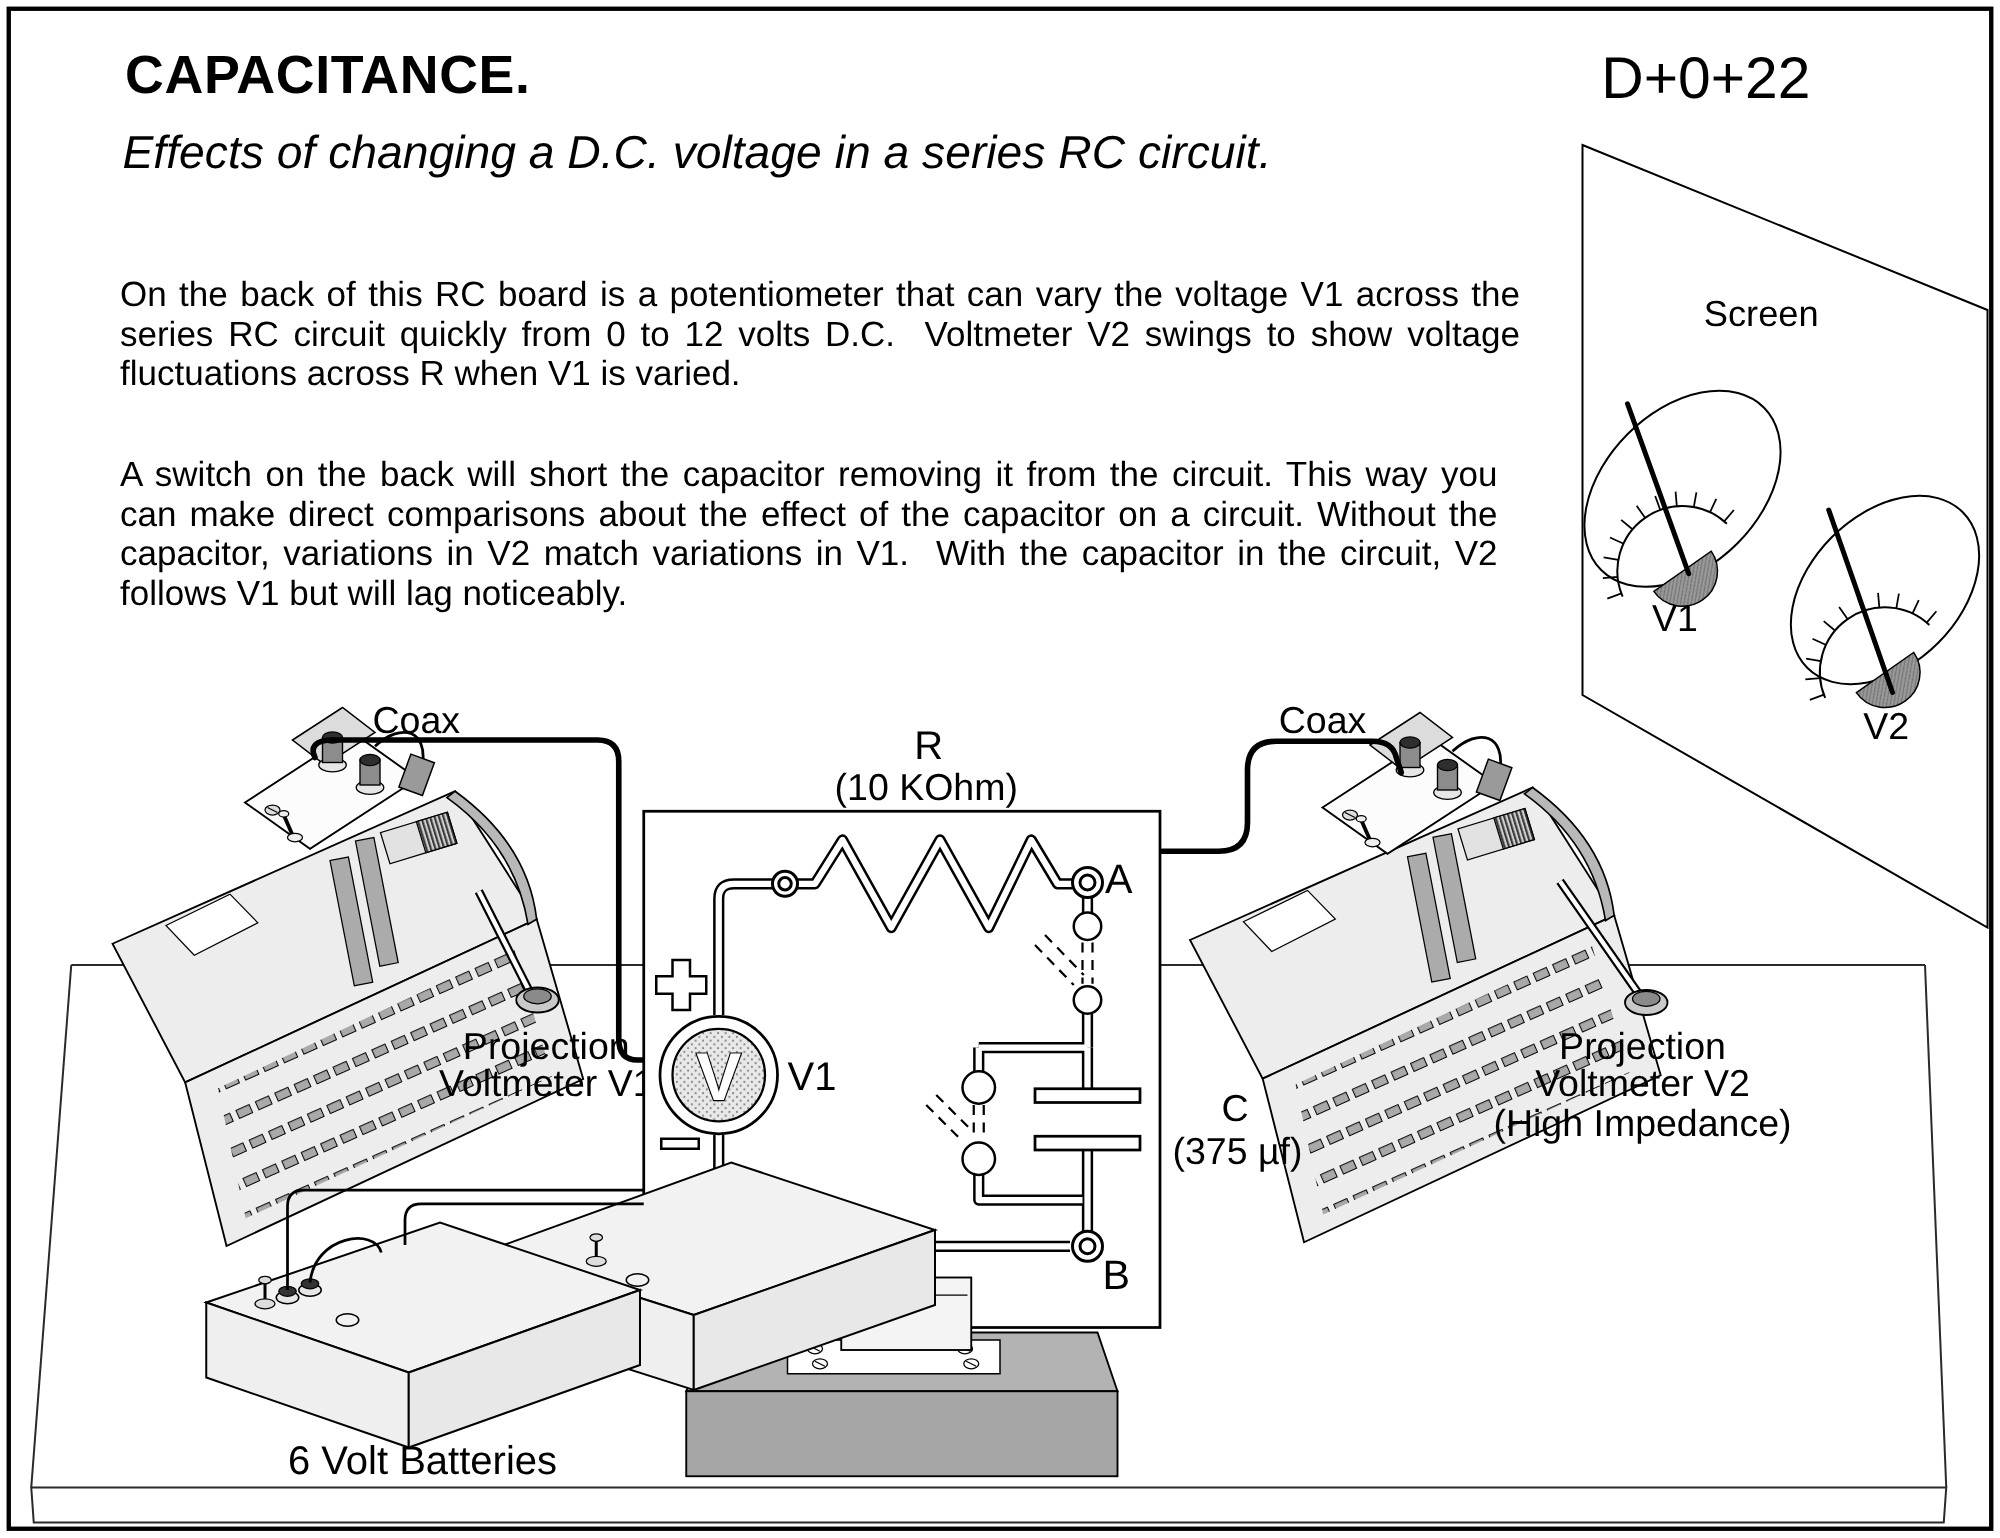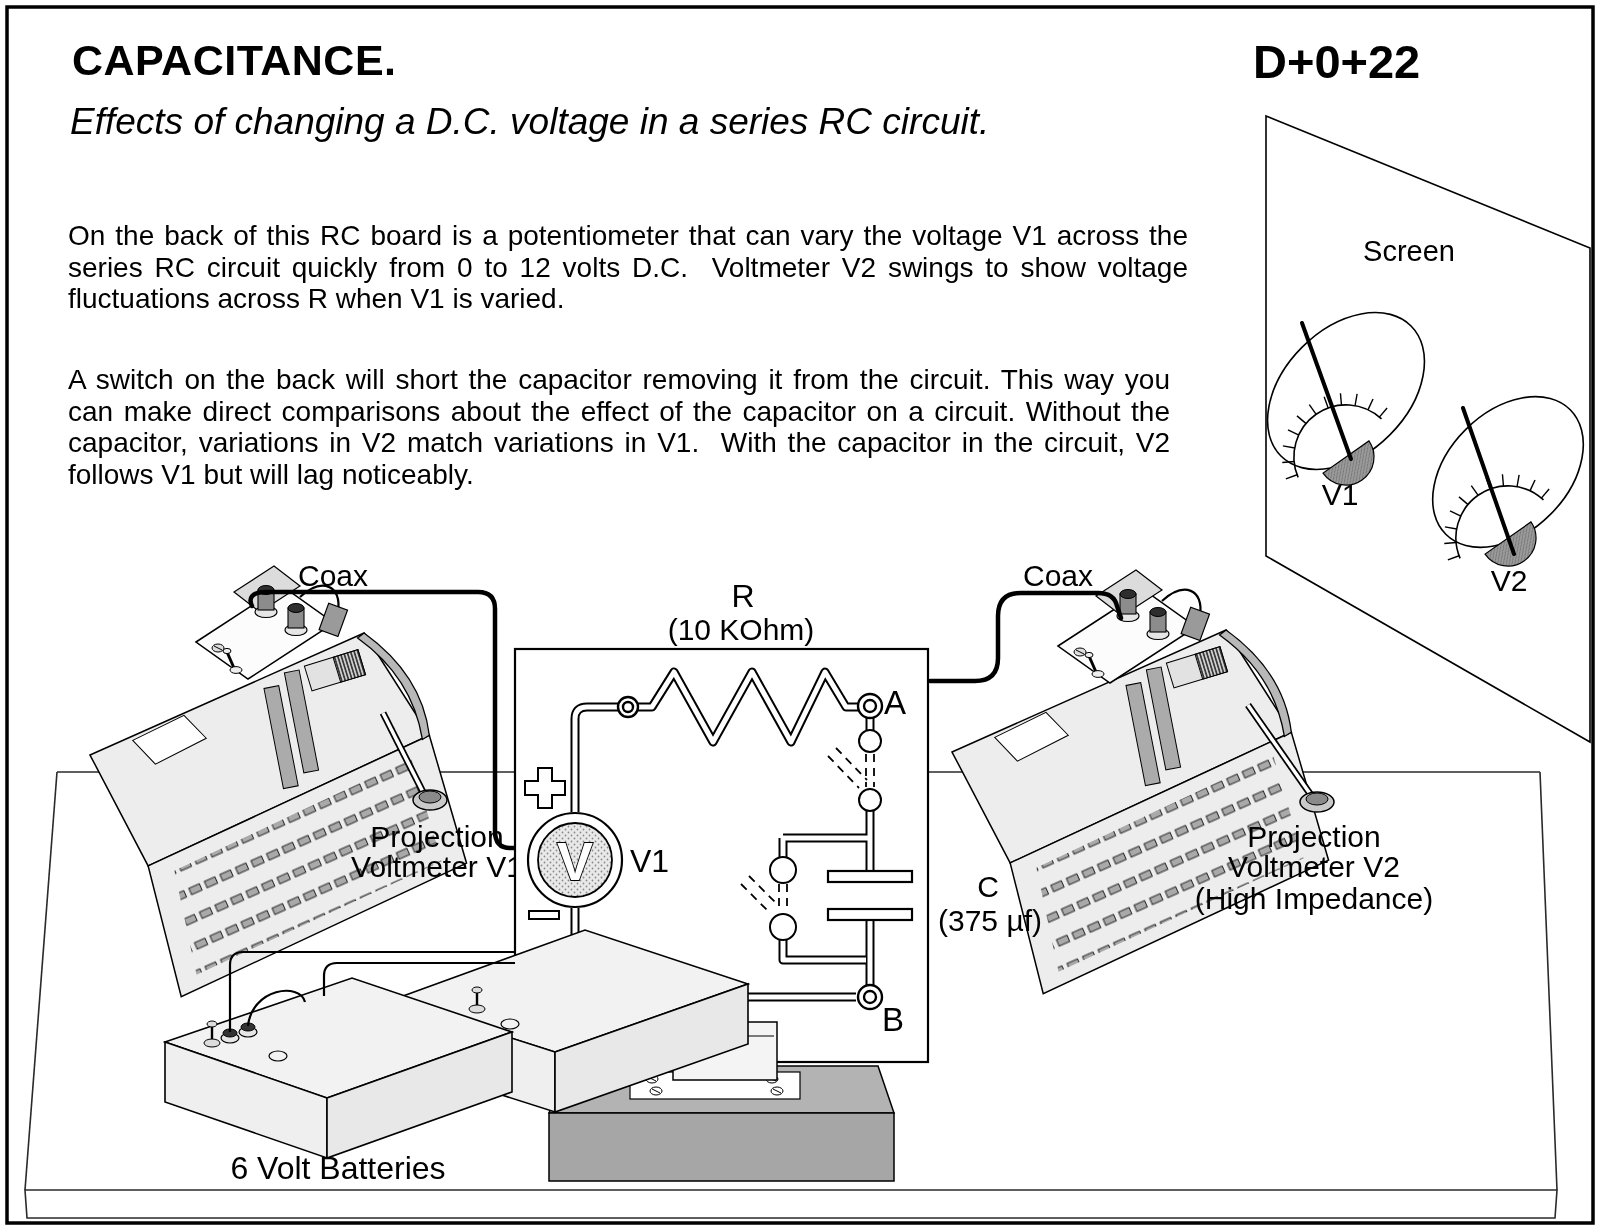--- a/index.html
+++ b/index.html
@@ -1,22 +1,22 @@
 <!DOCTYPE html>
 <html><head>
 <meta charset="utf-8">
 <style>
   html,body{margin:0;padding:0;background:#fff;}
   #stage{position:relative;width:1600px;height:1230px;background:#fff;overflow:hidden;
          font-family:"Liberation Sans", sans-serif;color:#000;}
   #art{position:absolute;left:0;top:0;}
-  .txt{position:absolute;white-space:pre-wrap;}
+  .txt{position:absolute;white-space:pre-wrap;margin-left:28px;}
   .title{left:72px;top:36px;font-size:43px;font-weight:bold;letter-spacing:.5px;}
   .subtitle{left:70px;top:101px;font-size:37px;font-style:italic;}
-  .code{left:1253px;top:34px;font-size:47px;font-weight:bold;}
+  .code{left:1253px;top:34px;font-size:47px;font-weight:normal;}
   .para{left:68px;font-size:28px;line-height:31.5px;text-align:justify;}
   .p1{top:220px;width:1120px;}
   .p2{top:364px;width:1102px;}
   svg text{font-family:"Liberation Sans", sans-serif;fill:#000;}
   .lbl30{font-size:30px;} .lbl32{font-size:32px;} .lbl33{font-size:33px;} .lbl29{font-size:29px;}
   .wo{fill:none;stroke:#000;stroke-width:9;stroke-linejoin:round;}
   .wi{fill:none;stroke:#fff;stroke-width:5;stroke-linejoin:round;}
   .thin{fill:none;stroke:#000;stroke-width:2.2;}
   .coax{fill:none;stroke:#000;stroke-width:4.5;stroke-linecap:round;}
   .dash{fill:none;stroke:#000;stroke-width:1.8;stroke-dasharray:8 6;}

